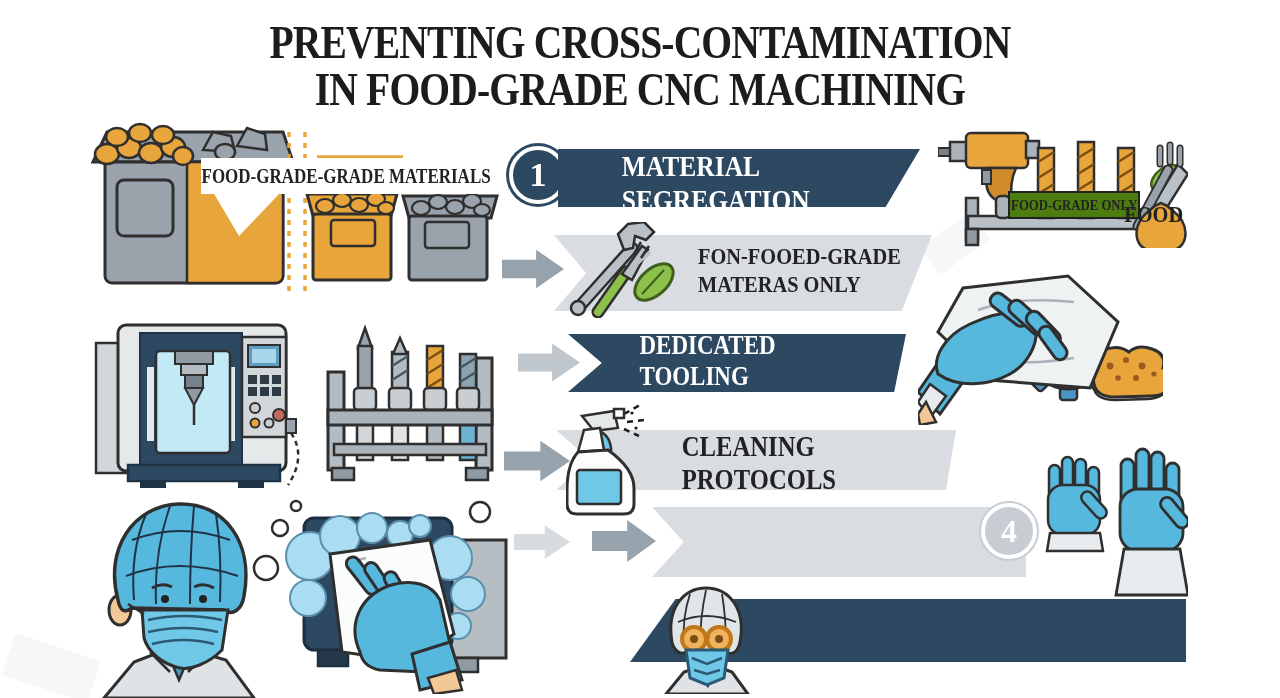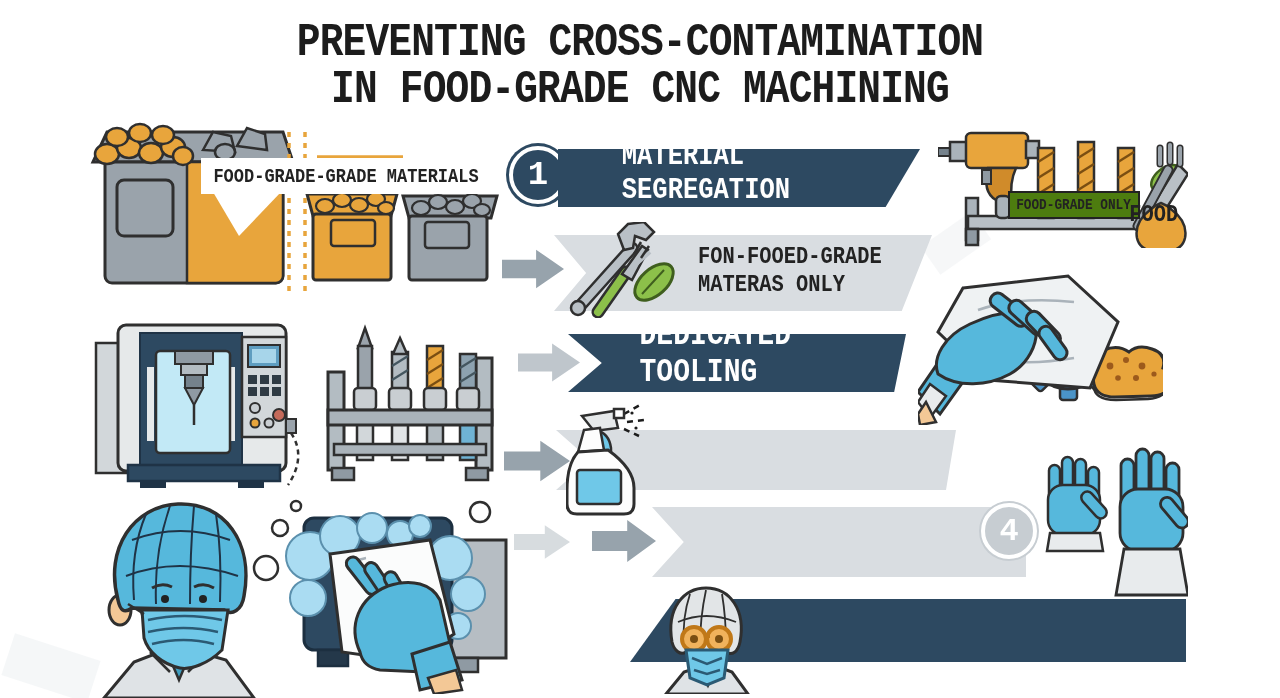--- a/index.html
+++ b/index.html
@@ -1,32 +1,32 @@
 <!DOCTYPE html>
 <html style="--navy: #2d4961; --banner-gray: #d9dde1; --arrow-gray: #97a3ac; --orange: #e8a53c; --blue: #56b8dc; --light-blue: #aadcf2; --green: #8cc04a; --outline: #2f2f2f; --text-dark: #222222; --title: #1c1c1c;"><head>
 <meta charset="utf-8">
 <style>
   html,body{margin:0;padding:0;background:#fff;}
   .canvas{position:relative;width:1280px;height:698px;background:#fff;overflow:hidden;
-          font-family:Liberation Mono, monospace;}
+          font-family:Liberation Serif, serif;}
   .abs{position:absolute;}
   
   .title{left:0;right:0;top:20px;text-align:center;color:var(--title);}
   .t-line{font-size:46px;font-weight:bold;line-height:1.02;transform:scaleX(.86);letter-spacing:-1px;}
   
   .banner{position:absolute;}
   .navy{background:var(--navy);}
   .gray{background:var(--banner-gray);}
   .b1{left:558px;top:149px;width:362px;height:58px;clip-path:polygon(0 0,100% 0,90.5% 100%,0 100%);}
   .b2{left:554px;top:235px;width:378px;height:76px;clip-path:polygon(0 0,100% 0,92% 100%,0 100%,8.5% 50%);}
   .b3{left:568px;top:334px;width:338px;height:58px;clip-path:polygon(0 0,100% 0,96.5% 100%,0 100%,10% 50%);}
   .b4{left:556px;top:430px;width:400px;height:60px;clip-path:polygon(0 0,100% 0,97.5% 100%,0 100%,8.5% 50%);}
   .b5{left:652px;top:507px;width:374px;height:70px;clip-path:polygon(0 0,100% 0,100% 100%,0 100%,8.5% 50%);}
   .b6{left:630px;top:599px;width:556px;height:63px;clip-path:polygon(8.2% 0,100% 0,100% 100%,0 100%);}
-  .btext{position:absolute;display:flex;align-items:flex-end;justify-content:center;}
+  .btext{position:absolute;display:flex;align-items:flex-start;justify-content:center;}
   .btext > div{transform:scaleX(.85);}
   .white-t{color:#fff;}
   .dark-t{color:var(--text-dark);}
   
   .arrow{position:absolute;background:var(--arrow-gray);
          clip-path:polygon(0 30%,55% 30%,55% 8%,100% 50%,55% 92%,55% 70%,0 70%);}
   .arrow.light{opacity:.62;}
   .arrow.xlight{opacity:.38;}
   
   .badge{position:absolute;border-radius:50%;border:4px solid #fff;display:flex;align-items:center;justify-content:center;
@@ -280,21 +280,21 @@
       </g>
     </g>
     <rect x="8" y="86" width="164" height="15" fill="#aab3ba" stroke="#2f2f2f" stroke-width="3"></rect>
     <rect x="14" y="120" width="152" height="11" fill="#aab3ba" stroke="#2f2f2f" stroke-width="2.5"></rect>
     <rect x="12" y="144" width="22" height="12" fill="#8f9aa3" stroke="#2f2f2f" stroke-width="2.5"></rect>
     <rect x="146" y="144" width="22" height="12" fill="#8f9aa3" stroke="#2f2f2f" stroke-width="2.5"></rect>
   </svg>
 
   <div class="arrow light" style="left:518px;top:340px;width:62px;height:45px;"></div>
   <div class="banner navy b3"></div>
-  <div class="btext white-t" style="left:620px;top:347px;width:260px;height:44px;font-weight:bold;font-size:33px;">
+  <div class="btext white-t" style="left:620px;top:330px;width:260px;height:44px;font-weight:bold;font-size:27px;">
     <div>DEDICATED TOOLING</div>
   </div>
 
   <svg class="abs" style="left:918px;top:270px" width="245" height="155" viewBox="0 0 245 155">
     <g>
       <g fill="#4a94c8" stroke="#2f2f2f" stroke-width="2.5">
         <rect x="142" y="34" width="17" height="20" rx="3"></rect>
         <rect x="142" y="110" width="17" height="20" rx="3"></rect>
         <rect x="112" y="72" width="20" height="17" rx="3" transform="rotate(90 122 82)"></rect>
         <rect x="170" y="72" width="20" height="17" rx="3" transform="rotate(90 180 82)"></rect>
@@ -330,20 +330,23 @@
         <rect x="84" y="18" width="15" height="44" rx="7" transform="rotate(-52 91 40)"></rect>
         <rect x="102" y="26" width="15" height="44" rx="7" transform="rotate(-48 109 48)"></rect>
         <rect x="118" y="38" width="15" height="42" rx="7" transform="rotate(-44 125 59)"></rect>
         <rect x="128" y="54" width="14" height="38" rx="7" transform="rotate(-36 135 73)"></rect>
       </g>
     </g>
   </svg>
 
   <div class="arrow" style="left:504px;top:437px;width:66px;height:48px;"></div>
   <div class="banner gray b4"></div>
+  <div class="btext dark-t" style="left:660px;top:430px;width:290px;height:60px;font-weight:bold;font-size:29px;">
+    <div>CLEANING PROTOCOLS</div>
+  </div>
   <svg class="abs" style="left:566px;top:398px" width="78" height="120" viewBox="0 0 78 120">
     <g stroke="#1c1c1c" stroke-width="2.5" stroke-dasharray="6 5">
       <line x1="58" y1="16" x2="74" y2="7"></line>
         <line x1="61" y1="24" x2="78" y2="22"></line>
         <line x1="58" y1="31" x2="73" y2="38"></line>
     </g>
     <circle cx="66" cy="15" r="1.6" fill="#1c1c1c"></circle>
       <circle cx="70" cy="30" r="1.6" fill="#1c1c1c"></circle>
     <polygon points="16,18 48,13 52,30 28,33" fill="#e6e9ea" stroke="#2f2f2f" stroke-width="2.5"></polygon>
     <rect x="48" y="11" width="10" height="9" fill="#fff" stroke="#2f2f2f" stroke-width="2.5"></rect>

